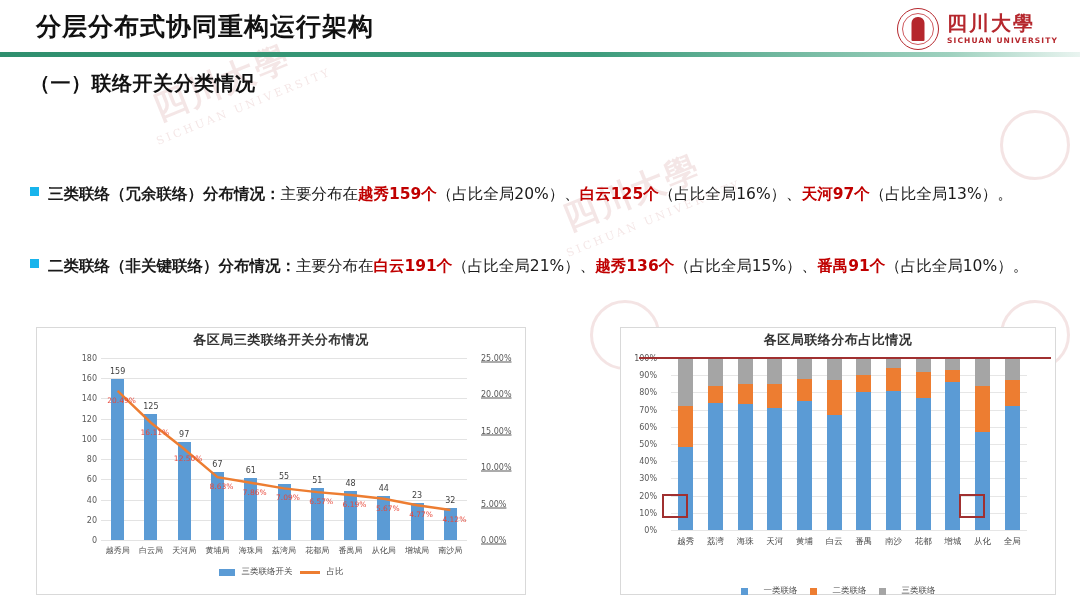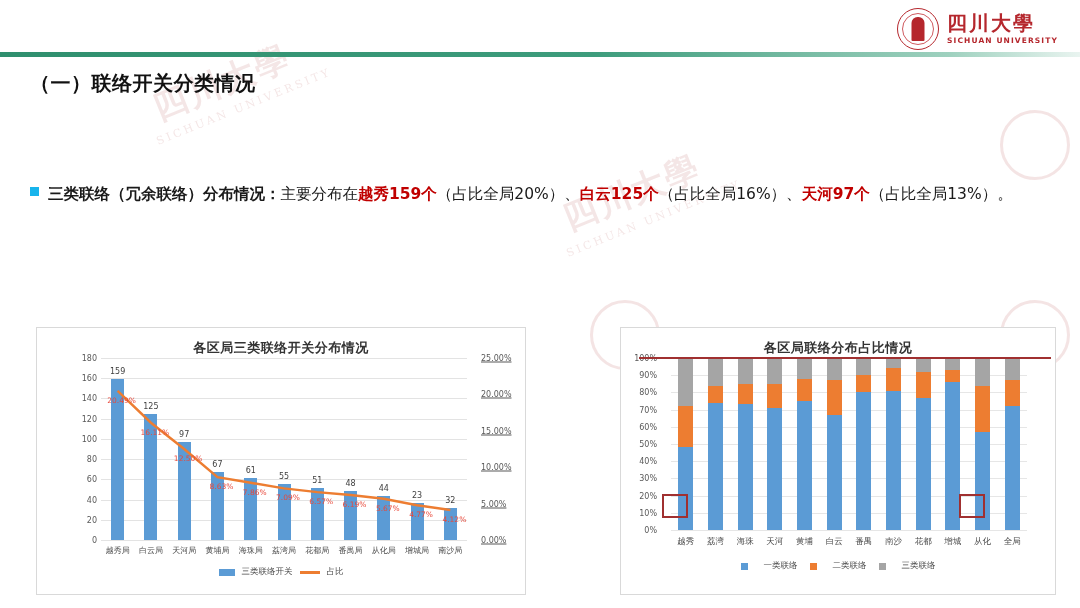--- a/index.html
+++ b/index.html
@@ -71,21 +71,21 @@
   .bullet-flex { display: flex; align-items: flex-start; }
 
   
   .card {
     position: absolute; background: #fff; border: 1px solid #d9d9d9;
   }
   #card-left  { left: 36px;  top: 327px; width: 490px; height: 268px; }
   #card-right { left: 620px; top: 327px; width: 436px; height: 268px; }
   .card-title {
     text-align: center; font-size: 13px; font-weight: 700; color: #333;
-    margin-top: 11px; letter-spacing: .5px;
+    margin-top: 3px; letter-spacing: .5px;
   }
 
   
   #lc-plot { position: absolute; left: 64px; top: 30px; width: 366px; height: 182px; }
   .lc-ylab, .lc-y2lab {
     position: absolute; font-size: 8px; color: #595959; white-space: nowrap;
   }
   .lc-ylab { right: 100%; margin-right: 4px; transform: translateY(-50%); }
   .lc-y2lab { left: 100%; margin-left: 14px; transform: translateY(-50%); text-decoration: underline; }
   .lc-grid { position: absolute; left: 0; width: 100%; height: 1px; background: #e3e3e3; }
@@ -133,59 +133,66 @@
     position: absolute; height: 2px; background: #a03030; z-index: 6;
   }
   .rc-box {
     position: absolute; border: 2px solid #a03030; background: transparent; z-index: 7;
   }
   #rc-legend {
     position: absolute; left: 0; right: 0; top: 232px;
     display: flex; justify-content: center; align-items: center; gap: 12px;
     font-size: 8.5px; color: #4a4a4a;
   }
-  .rc-lg { display: flex; align-items: center; gap: 16px; }
+  .rc-lg { display: flex; align-items: center; gap: 16px; margin-top: 25px; }
   .rc-sw { width: 7px; height: 7px; display: inline-block; }
 </style>
 </head>
 <body>
 
 <div id="slide">
 
   <div class="wm" style="left:150px;top:60px;">四川大學</div>
   <div class="wm small" style="left:150px;top:100px;">SICHUAN UNIVERSITY</div>
   <div class="wm" style="left:560px;top:170px;">四川大學</div>
   <div class="wm small" style="left:560px;top:212px;">SICHUAN UNIVERSITY</div>
   <div class="wm" style="left:150px;top:420px;">四川大學</div>
   <div class="wm small" style="left:150px;top:462px;">SICHUAN UNIVERSITY</div>
   <div class="wm" style="left:820px;top:430px;">四川大學</div>
   <div class="wm-seal" style="left:60px;top:460px;width:70px;height:70px;"></div>
   <div class="wm-seal" style="left:590px;top:300px;width:70px;height:70px;"></div>
   <div class="wm-seal" style="left:1000px;top:300px;width:70px;height:70px;"></div>
   <div class="wm-seal" style="left:1000px;top:110px;width:70px;height:70px;"></div>
 
   <div id="header">
+    <div id="title-bar">分层分布式协同重构运行架构</div>
     <div id="rule"></div>
     <div id="logo">
       <div id="logo-seal">
           <div class="tower"></div>
         </div>
       <div id="logo-text">
         <div id="logo-cn">四川大學</div>
         <div id="logo-en">SICHUAN UNIVERSITY</div>
       </div>
     </div>
   </div>
 
   <div id="section-head">（一）联络开关分类情况</div>
 
   <div class="bullet-row" style="top:180px;">
     <div class="bullet-flex">
       <span class="bsq"></span>
       <span class="btxt"><span>三类联络（冗余联络）分布情况：</span><span class="norm">主要分布在</span><span class="red">越秀159个</span><span class="norm">（占比全局20%）、</span><span class="red">白云125个</span><span class="norm">（占比全局16%）、</span><span class="red">天河97个</span><span class="norm">（占比全局13%）。</span></span>
+    </div>
+  </div>
+  <div class="bullet-row" style="top:252px;">
+    <div class="bullet-flex">
+      <span class="bsq"></span>
+      <span class="btxt"><span>二类联络（非关键联络）分布情况：</span><span class="norm">主要分布在</span><span class="red">白云191个</span><span class="norm">（占比全局21%）、</span><span class="red">越秀136个</span><span class="norm">（占比全局15%）、</span><span class="red">番禺91个</span><span class="norm">（占比全局10%）。</span></span>
     </div>
   </div>
 
   <div class="card" id="card-left">
     <div class="card-title">各区局三类联络开关分布情况</div>
     <div id="lc-plot">
         <div class="lc-grid" style="top: 182px;"></div>
         <div class="lc-ylab" style="top: 182px;">0</div>
         <div class="lc-grid" style="top: 161.778px;"></div>
         <div class="lc-ylab" style="top: 161.778px;">20</div>

